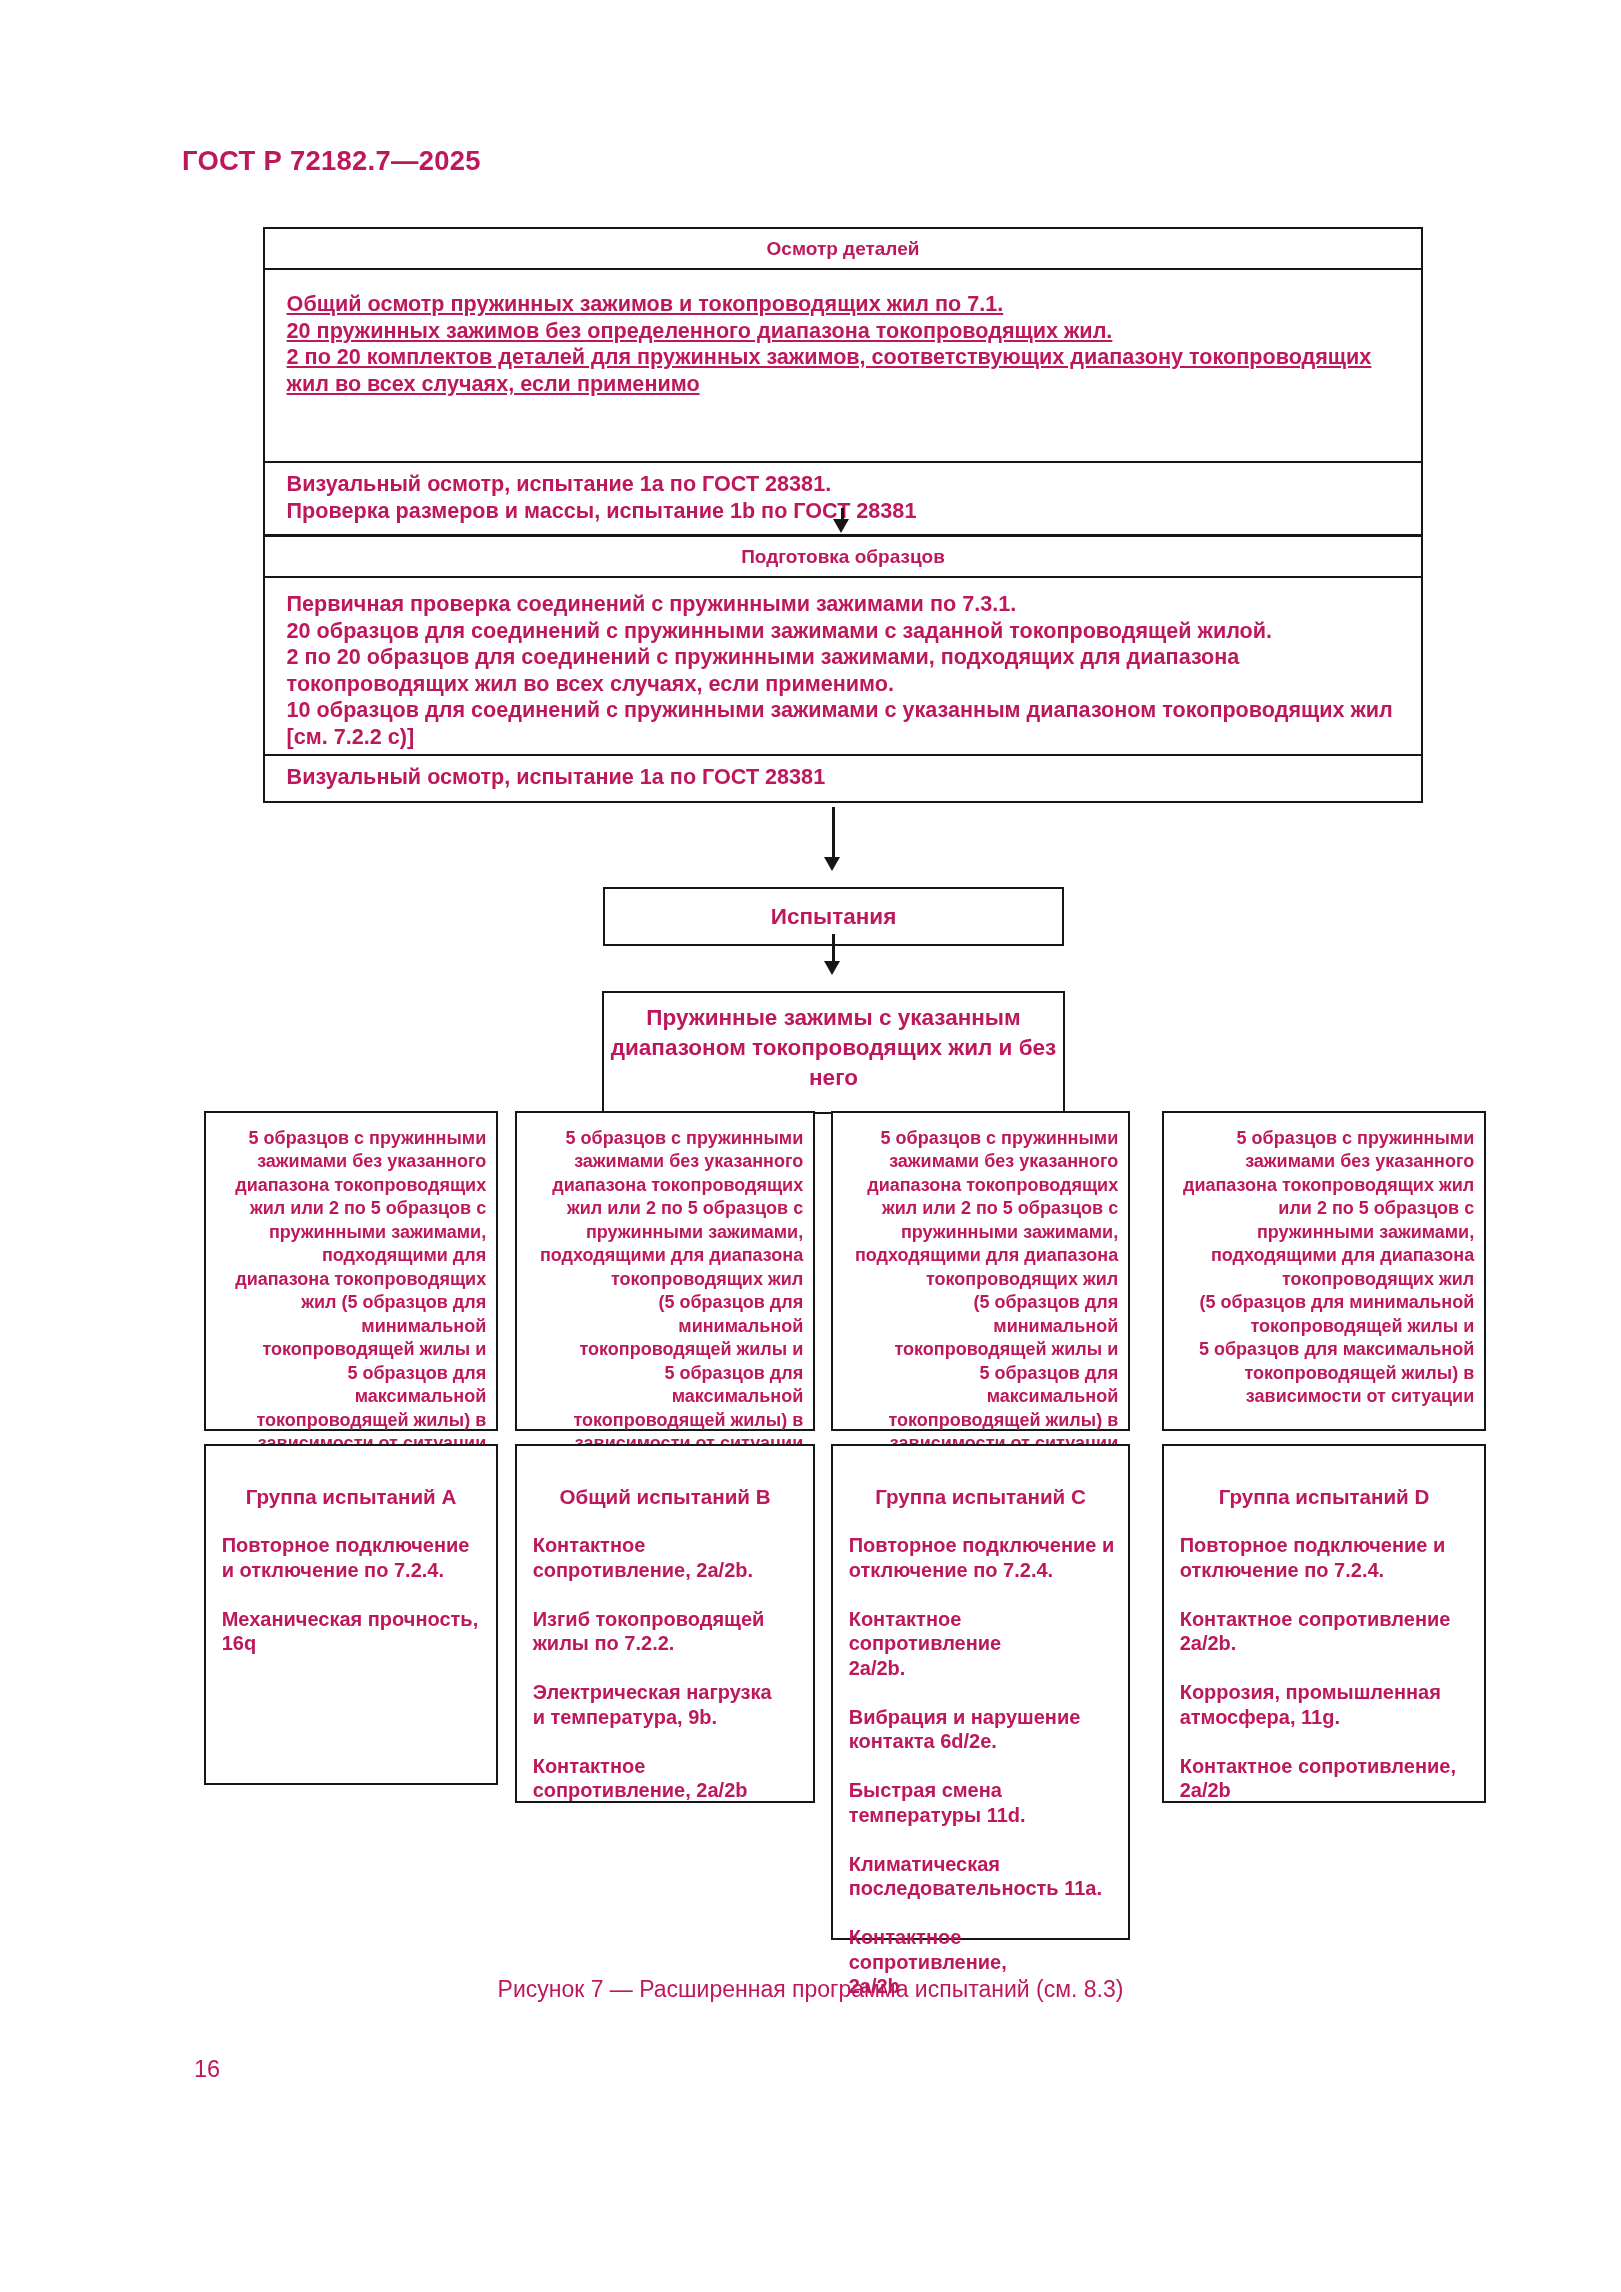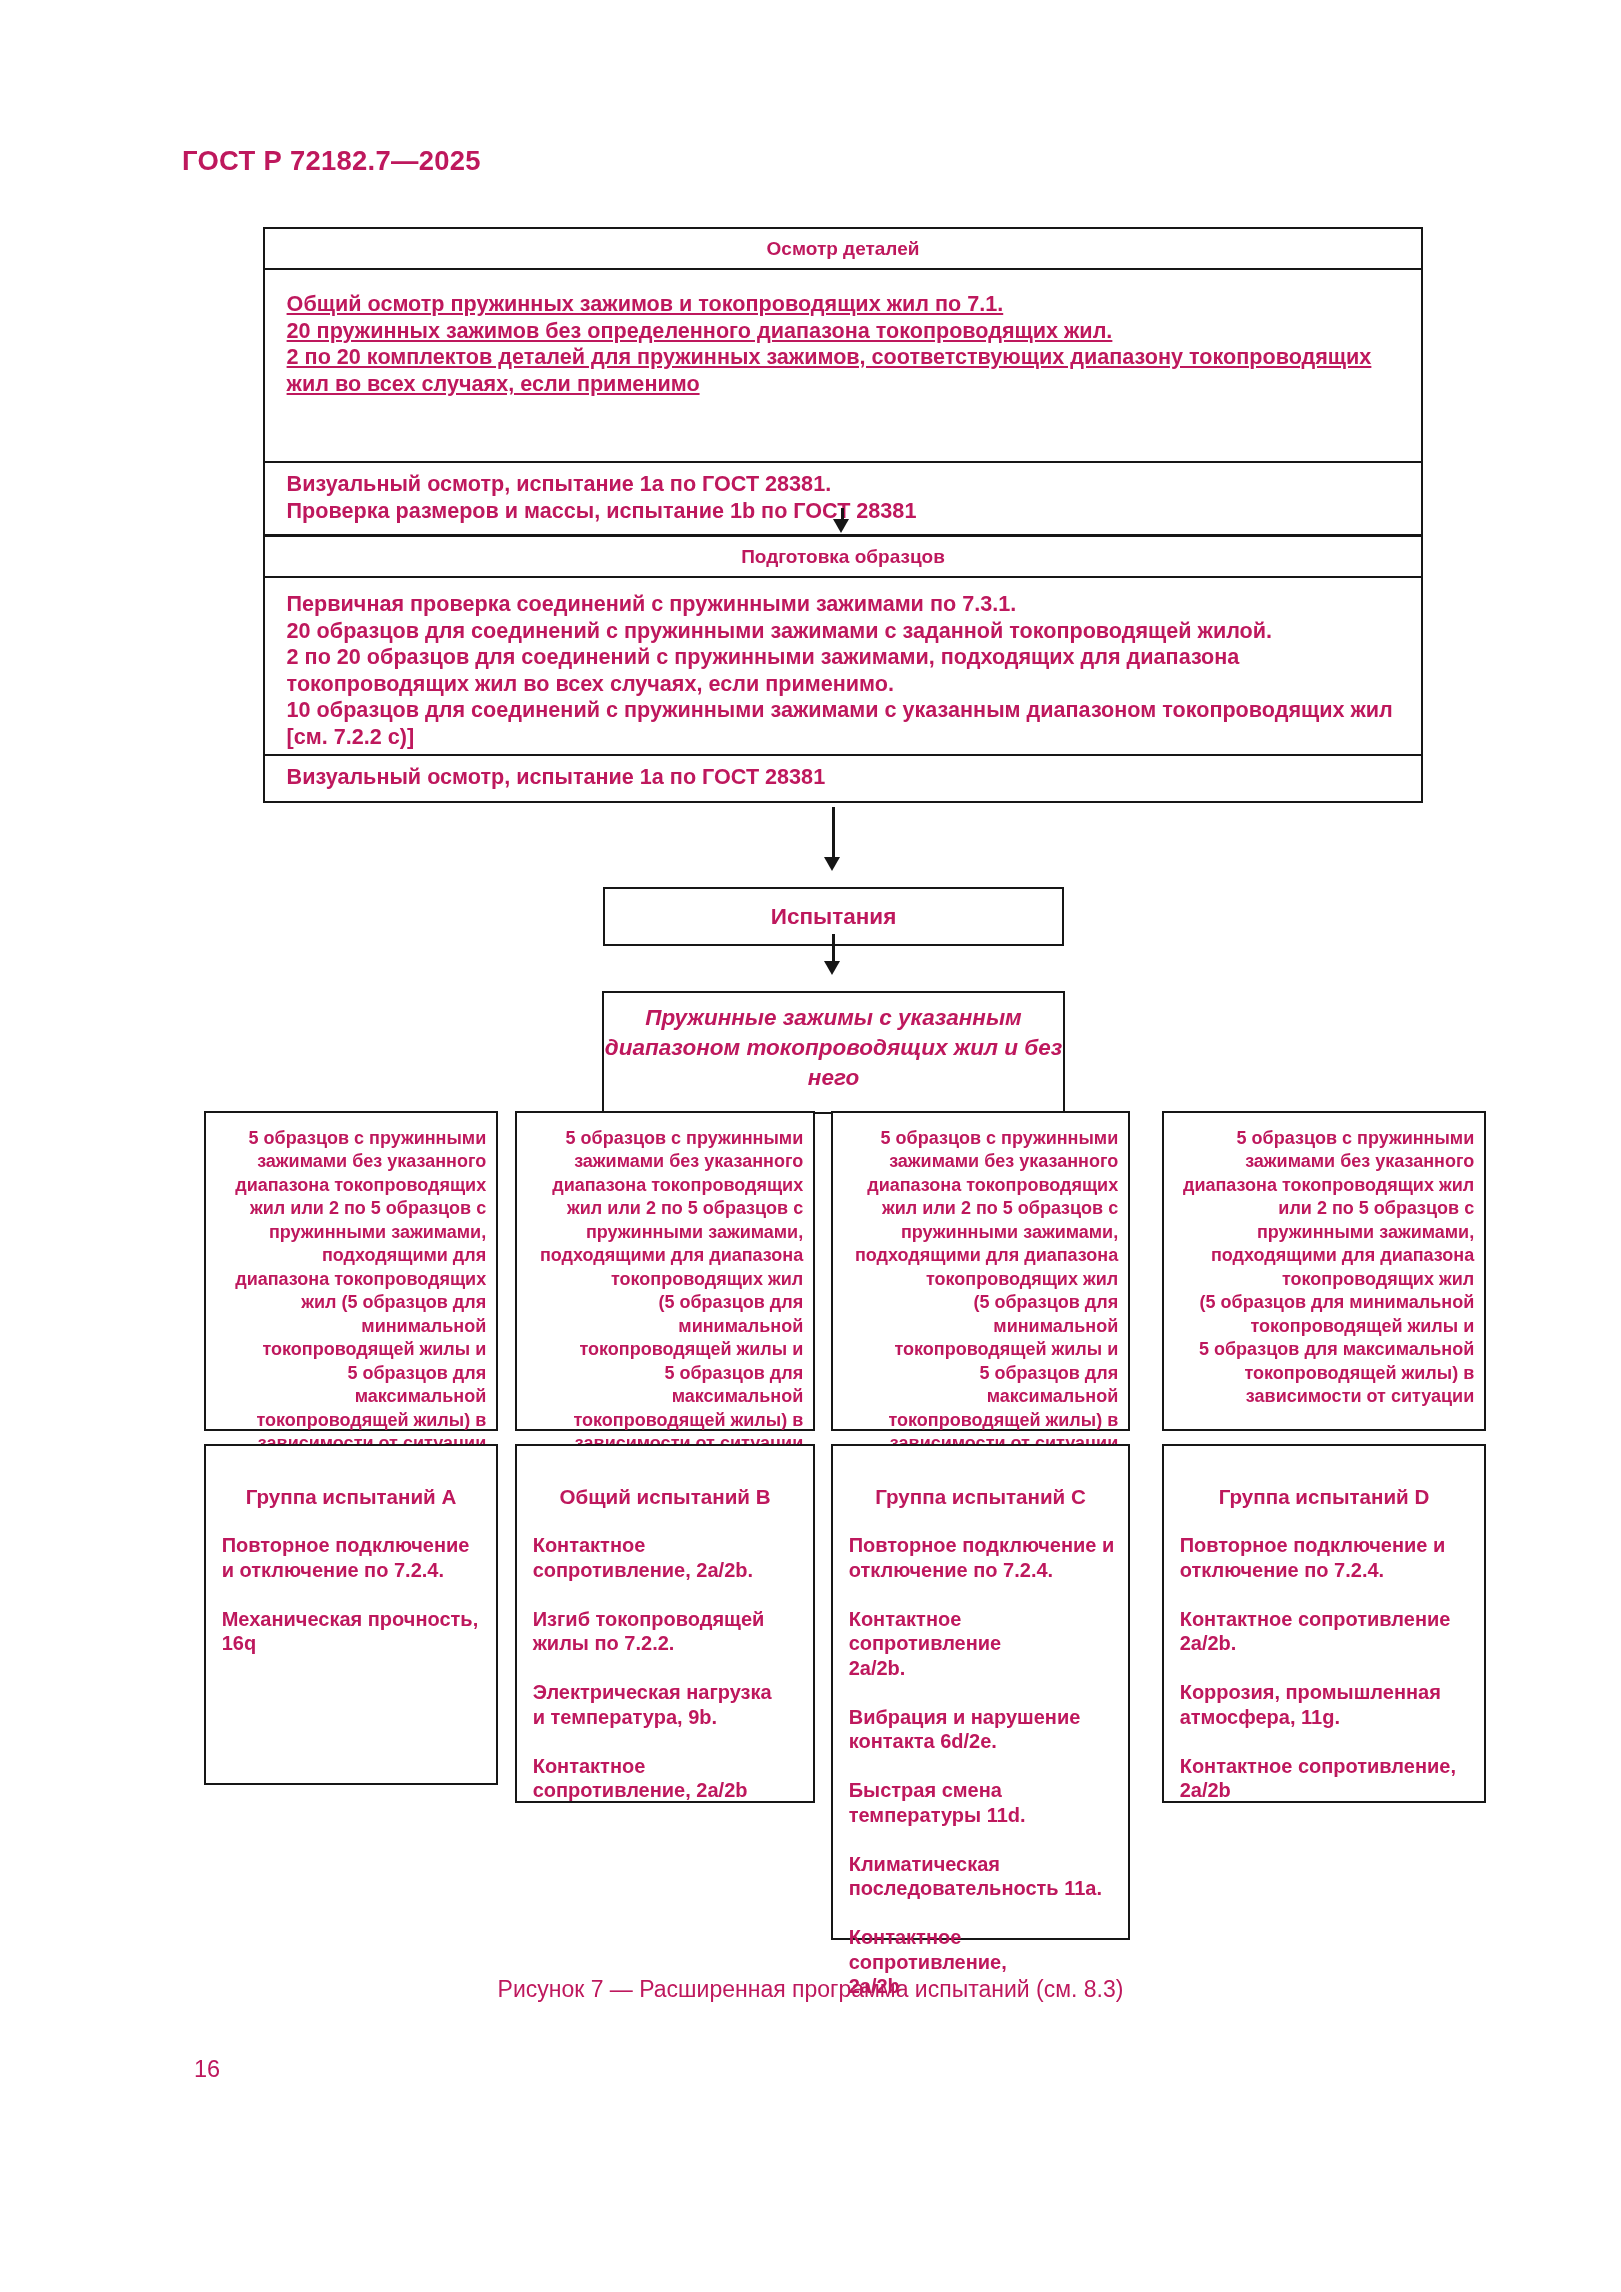--- a/index.html
+++ b/index.html
@@ -40,21 +40,21 @@
   .sbox {
     position:absolute; border:2.9px solid #161616; background:#fff;
     box-sizing:border-box; font-weight:bold; text-align:center;margin-top:15px;
   }
   #box-tests {
     left:603px; top:872px; width:461px; height:59px;
     display:flex; align-items:center; justify-content:center; font-size:22.5px;
   }
   #box-clamps {
     left:602px; top:976px; width:463px; height:123px;
-    font-size:22.5px; line-height:30px; padding-top:9.8px; white-space:pre-line;font-style:italic;
+    font-size:22.5px; line-height:30px; padding-top:9.8px; white-space:pre-line;
   }
 
   
   .aline { position:absolute; width:2.9px; background:#161616; }
   .ahead {
     position:absolute; width:0; height:0;
     border-left:8.8px solid transparent; border-right:8.8px solid transparent;
     border-top:14.7px solid #161616;
   }
 

